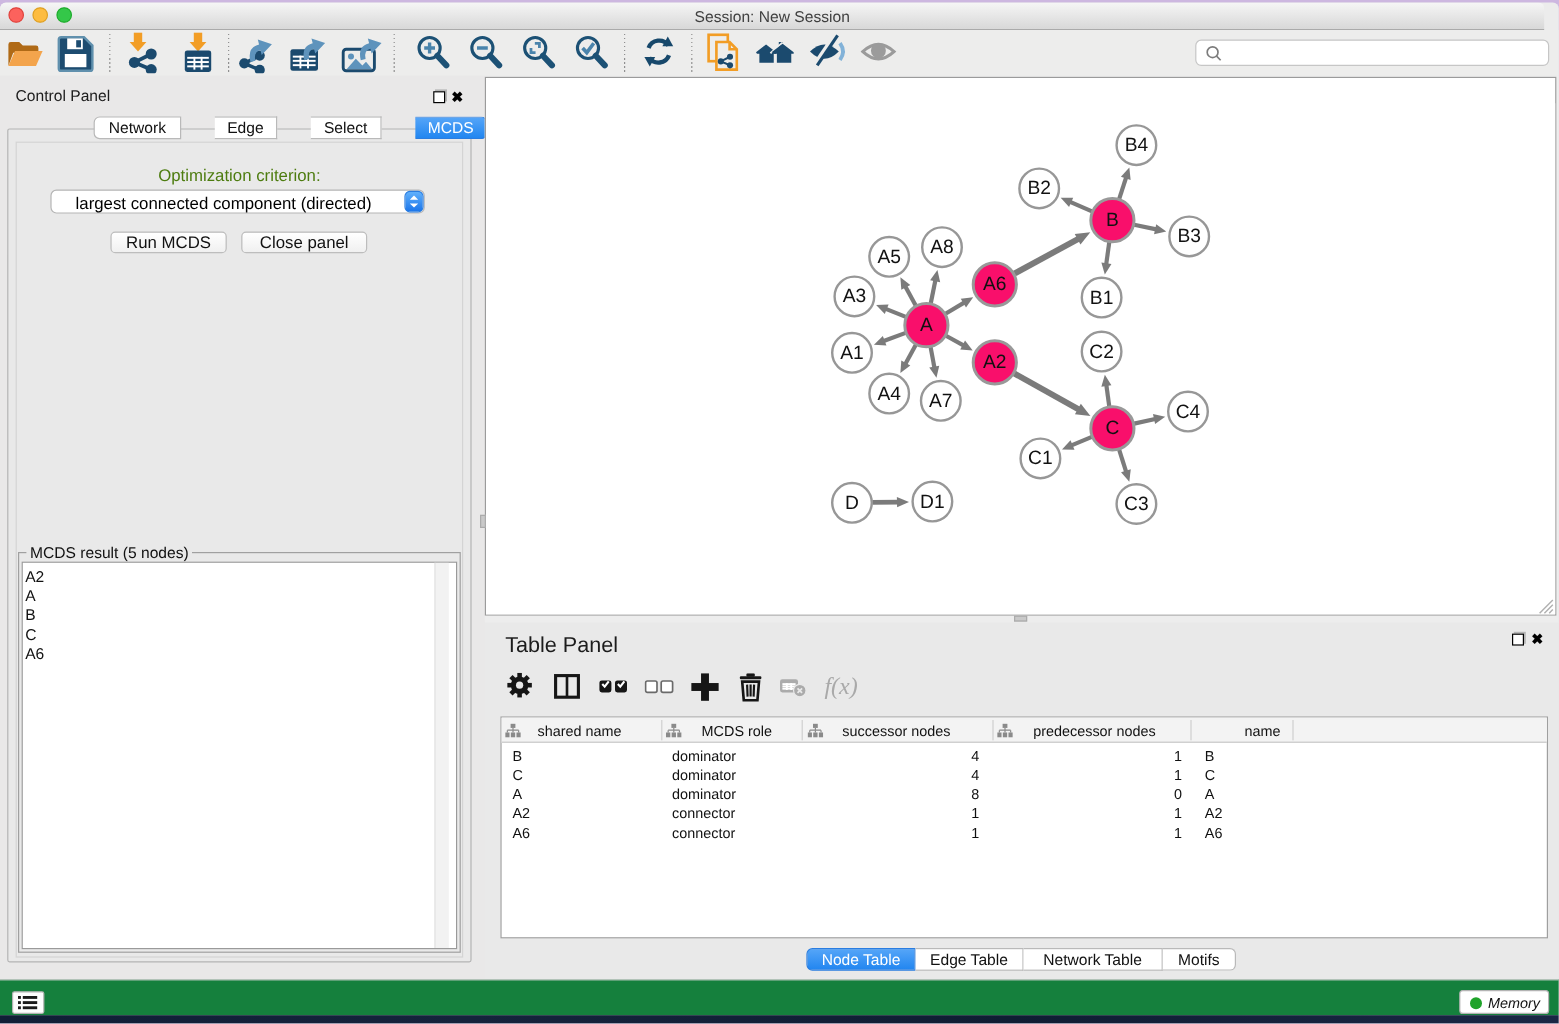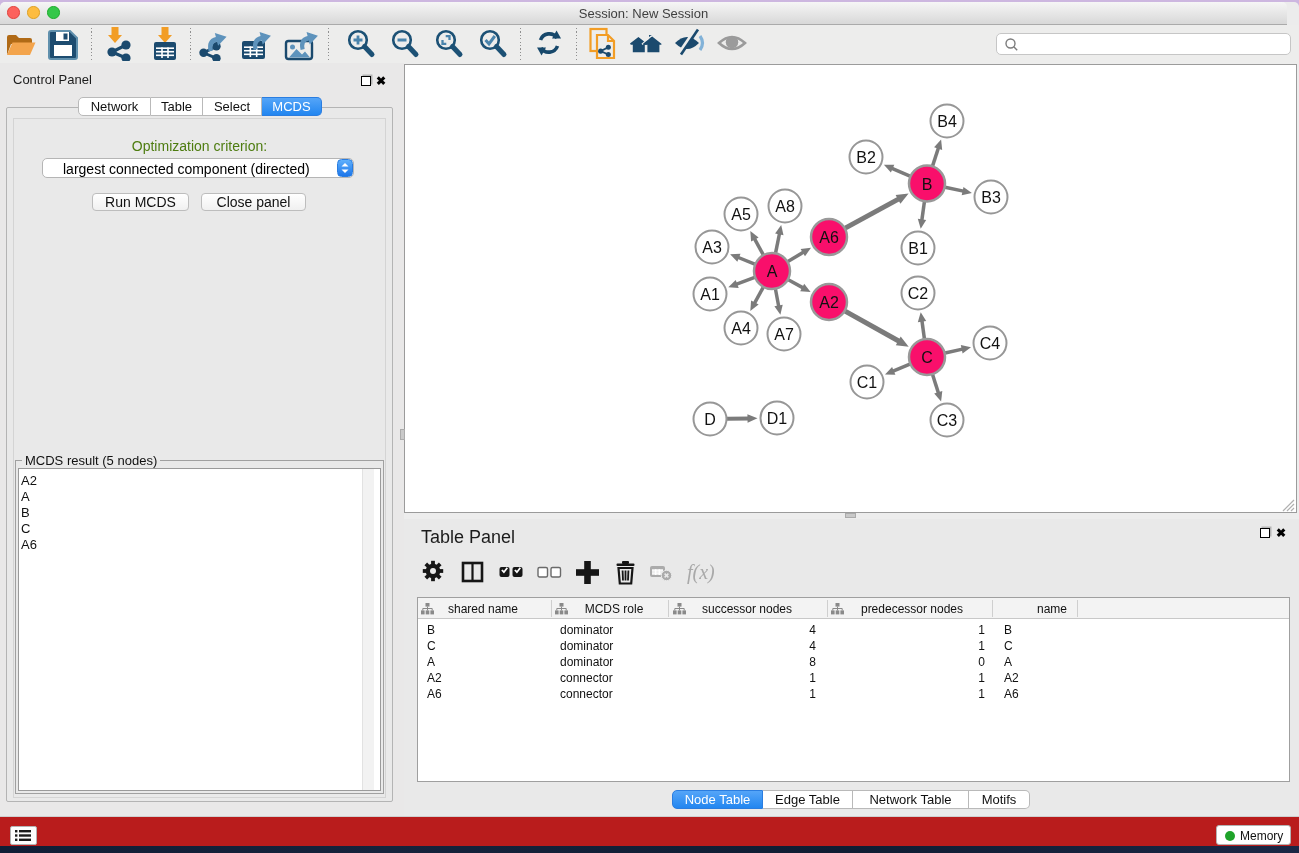--- a/index.html
+++ b/index.html
@@ -37,21 +37,21 @@
 .flight { position:absolute; top:5.5px; width:11px; height:11px; border-radius:50%; }
 #ftitletext { position:absolute; top:4px; width:100%; text-align:center; font-size:13px; color:#222; }
 #canvas { position:absolute; left:0; top:21px; width:891px; height:426px; background:#fff; overflow:hidden; }
 #tablepanel { position:absolute; left:404px; top:456px; width:895px; height:297px; background:#e9e9e9; }
 #tp-title { position:absolute; left:17px; top:8px; font-size:18px; color:#1c1c1c; }
 #tbl { position:absolute; left:13px; top:78px; width:873px; height:185px; background:#fff; border:1px solid #9f9f9f; }
 #thead { position:absolute; left:0; top:0; width:871px; height:21px; background:#f3f3f3; border-bottom:1px solid #c8c8c8; }
 .hsep { position:absolute; top:2px; height:17px; width:0; border-left:1px solid #cfcfcf; }
 .hlab { position:absolute; top:4px; font-size:12px; color:#111; text-align:center; }
 .cell { position:absolute; font-size:12px; color:#111; height:16px; line-height:16px; }
-#statusbar { position:absolute; left:0; top:814px; width:1299px; height:30px; background:#b91c1c; border-top:1px solid #cfcfcf; }
+#statusbar { position:absolute; left:0; top:814px; width:1299px; height:30px; background:#15803d; border-top:1px solid #cfcfcf;font-style:italic; }
 #darkstrip { position:absolute; left:0; top:844px; width:1299px; height:7px; background:linear-gradient(90deg,#101e36,#15233c 30%,#0f1d33 65%,#1a2745); }
 #memory { position:absolute; left:1216px; top:8px; width:75px; height:20px; background:#fff; border:1px solid #b3b3b3; border-radius:3px; font-size:12px; color:#111; }
 #listbtn { position:absolute; left:10px; top:9px; width:27px; height:19px; background:#fdfdfd; border:1px solid #b3b3b3; border-radius:2px; }
 .floatic { position:absolute; width:10px; height:10px; border:1.6px solid #000; box-shadow:1.5px -1.5px 0 0 #b5b5b5; background:#fff; }
 .closeic { position:absolute; font-size:12px; font-weight:bold; color:#000; }
 </style>
 </head>
 <body>
 <div id="win">
   <div id="titlebar">
@@ -218,23 +218,23 @@
       <div class="btn" style="left:85px;top:85px;width:97px;">Run MCDS</div>
       <div class="btn" style="left:194px;top:85px;width:105px;">Close panel</div>
       <div id="fieldset">
         <div class="legend">MCDS result (5 nodes)</div>
         <div id="listbox">
           <div class="scroll"></div>
           <div class="items">A2<br>A<br>B<br>C<br>A6</div>
         </div>
       </div>
     </div>
-    <div class="tabbar" style="left:78px;top:34px;">
+    <div class="tabbar" style="left:78px;top:34px;gap:28px;">
       <div class="tab first" style="width:73px;">Network</div>
-      <div class="tab" style="width:52px;">Table</div>
+      <div class="tab" style="width:52px;">Edge</div>
       <div class="tab" style="width:59px;">Select</div>
       <div class="tab last sel" style="width:60px;">MCDS</div>
     </div>
     <div id="desk">
       <div id="frame">
         <div id="canvas">
           <svg width="891" height="426" style="position:absolute;left:0;top:0">
               <line x1="349.7" y1="191.4" x2="330.3" y2="198.6" stroke="#7b7b7b" stroke-width="3.5"></line>
               <polygon points="323.3,201.2 330.7,193.9 333.7,201.9" fill="#7b7b7b"></polygon>
               <line x1="349.8" y1="178.1" x2="332.1" y2="171.0" stroke="#7b7b7b" stroke-width="3.5"></line>

